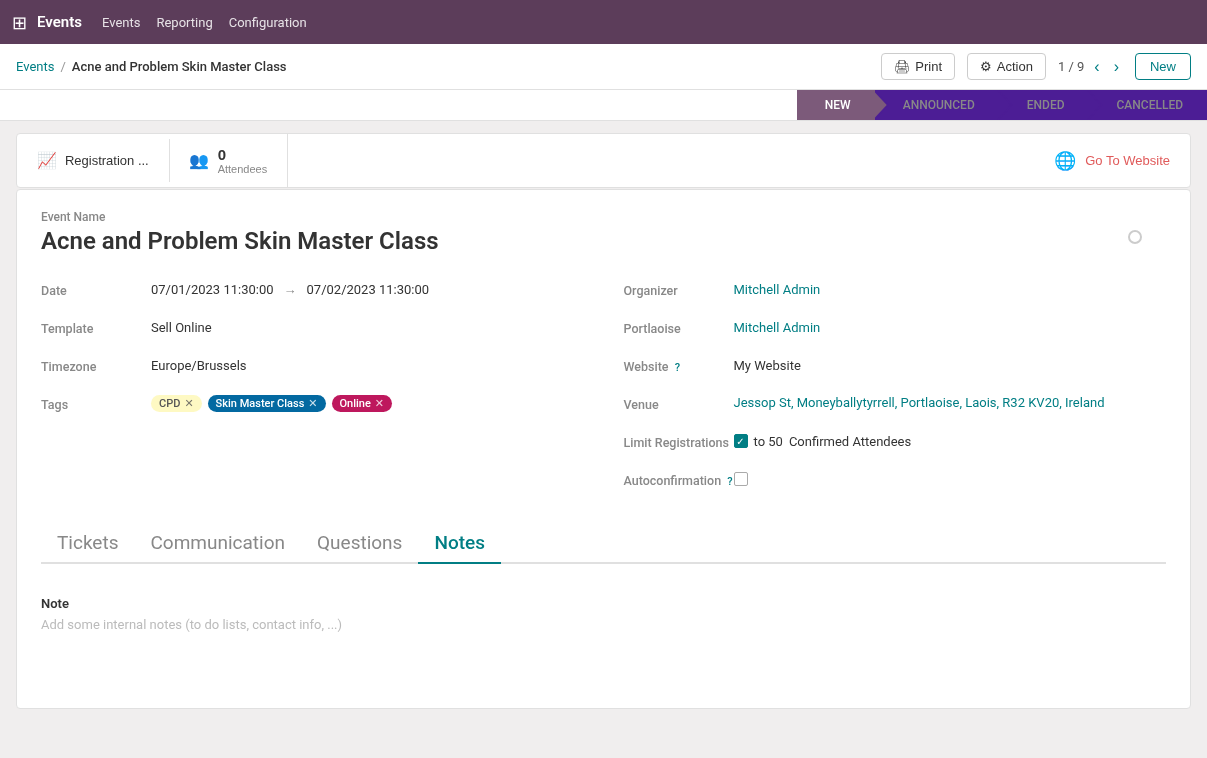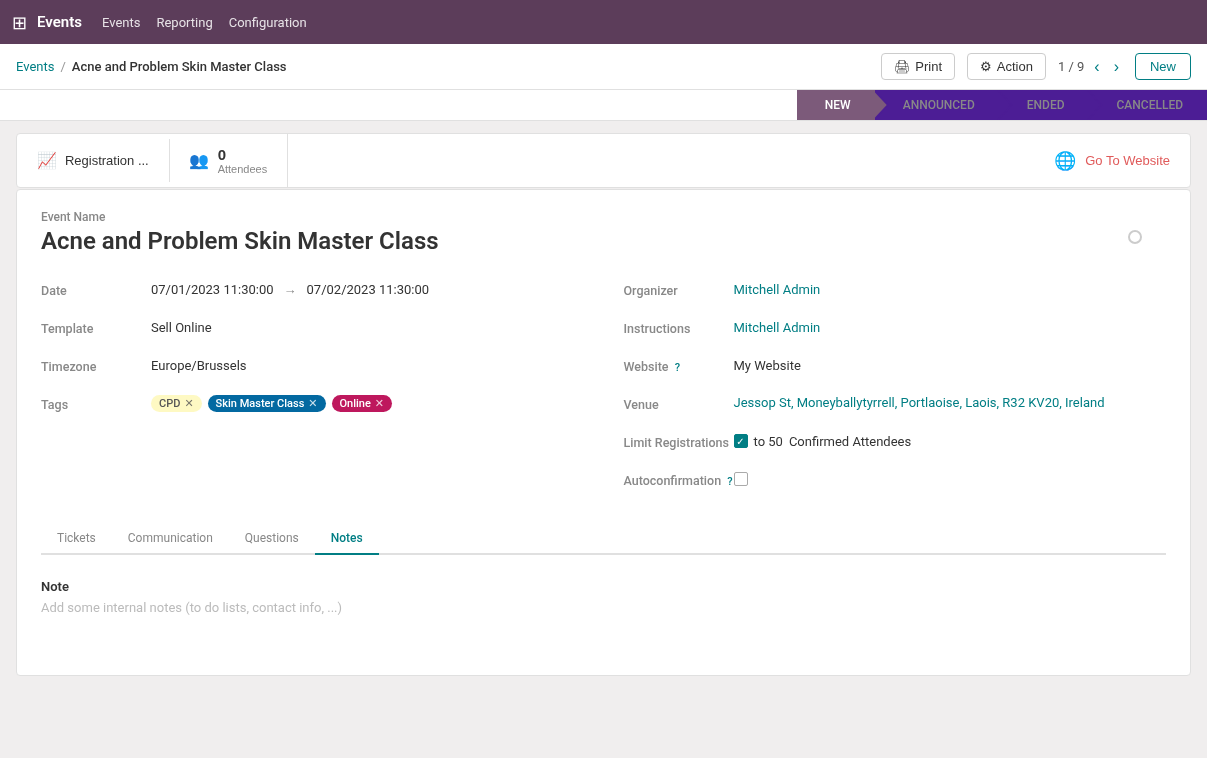--- a/index.html
+++ b/index.html
@@ -288,35 +288,34 @@
 
     
     .tabs-bar {
       display: flex;
       border-bottom: 2px solid #e0e0e0;
       margin: 20px 0 0 0;
     }
     .tab-item {
       padding: 8px 16px;
       cursor: pointer;
-      font-size: 12px;
+      font-size: 19px;
       color: #888;
       border-bottom: 2px solid transparent;
       margin-bottom: -2px;
     }
     .tab-item.active {
       color: #017e84;
       border-bottom: 2px solid #017e84;
       font-weight: 500;
     }
 
     
     .tab-content {
-      padding: 16px 0;
-      margin-top: 8px;
+      padding: 32px 0;
     }
     .note-section { margin-bottom: 24px; }
     .note-title {
       font-size: 13px;
       font-weight: 600;
       color: #333;
       margin-bottom: 6px;
     }
     .note-placeholder {
       color: #bbb;
@@ -445,21 +444,21 @@
             </span>
           </div>
         </div>
 
         <div class="form-right">
           <div class="field-row">
             <span class="label">Organizer</span>
             <span class="value" style="color:#017e84;">Mitchell Admin</span>
           </div>
           <div class="field-row">
-            <span class="label">Instructions</span>
+            <span class="label">Portlaoise</span>
             <span class="value" style="color:#017e84;">Mitchell Admin</span>
           </div>
           <div class="field-row">
             <span class="label">
               <span>Website</span>
               <span class="question-icon">?</span>
             </span>
             <span class="value">My Website</span>
           </div>
           <div class="field-row">

